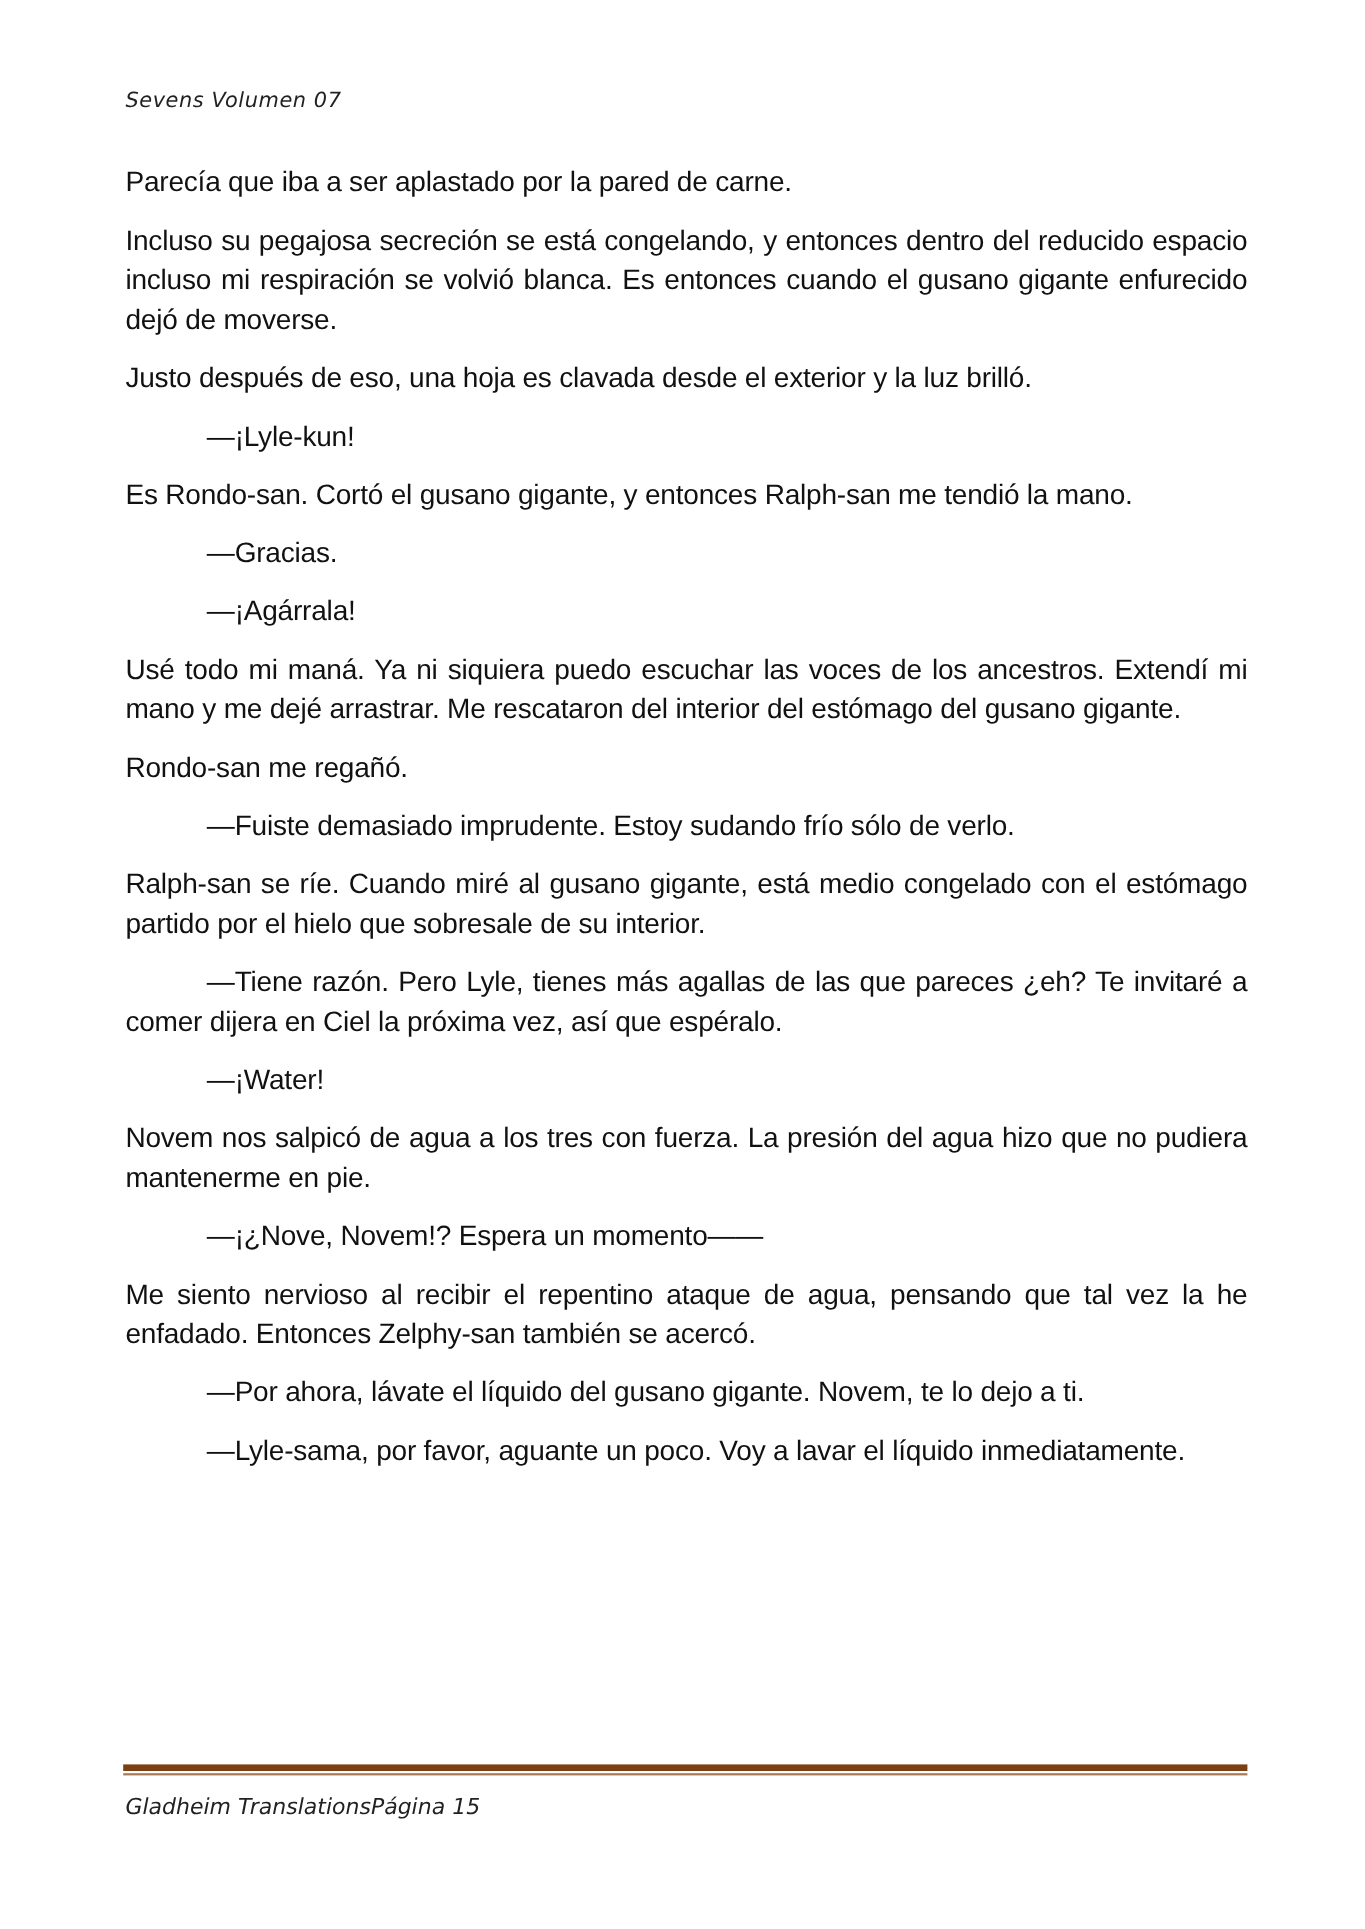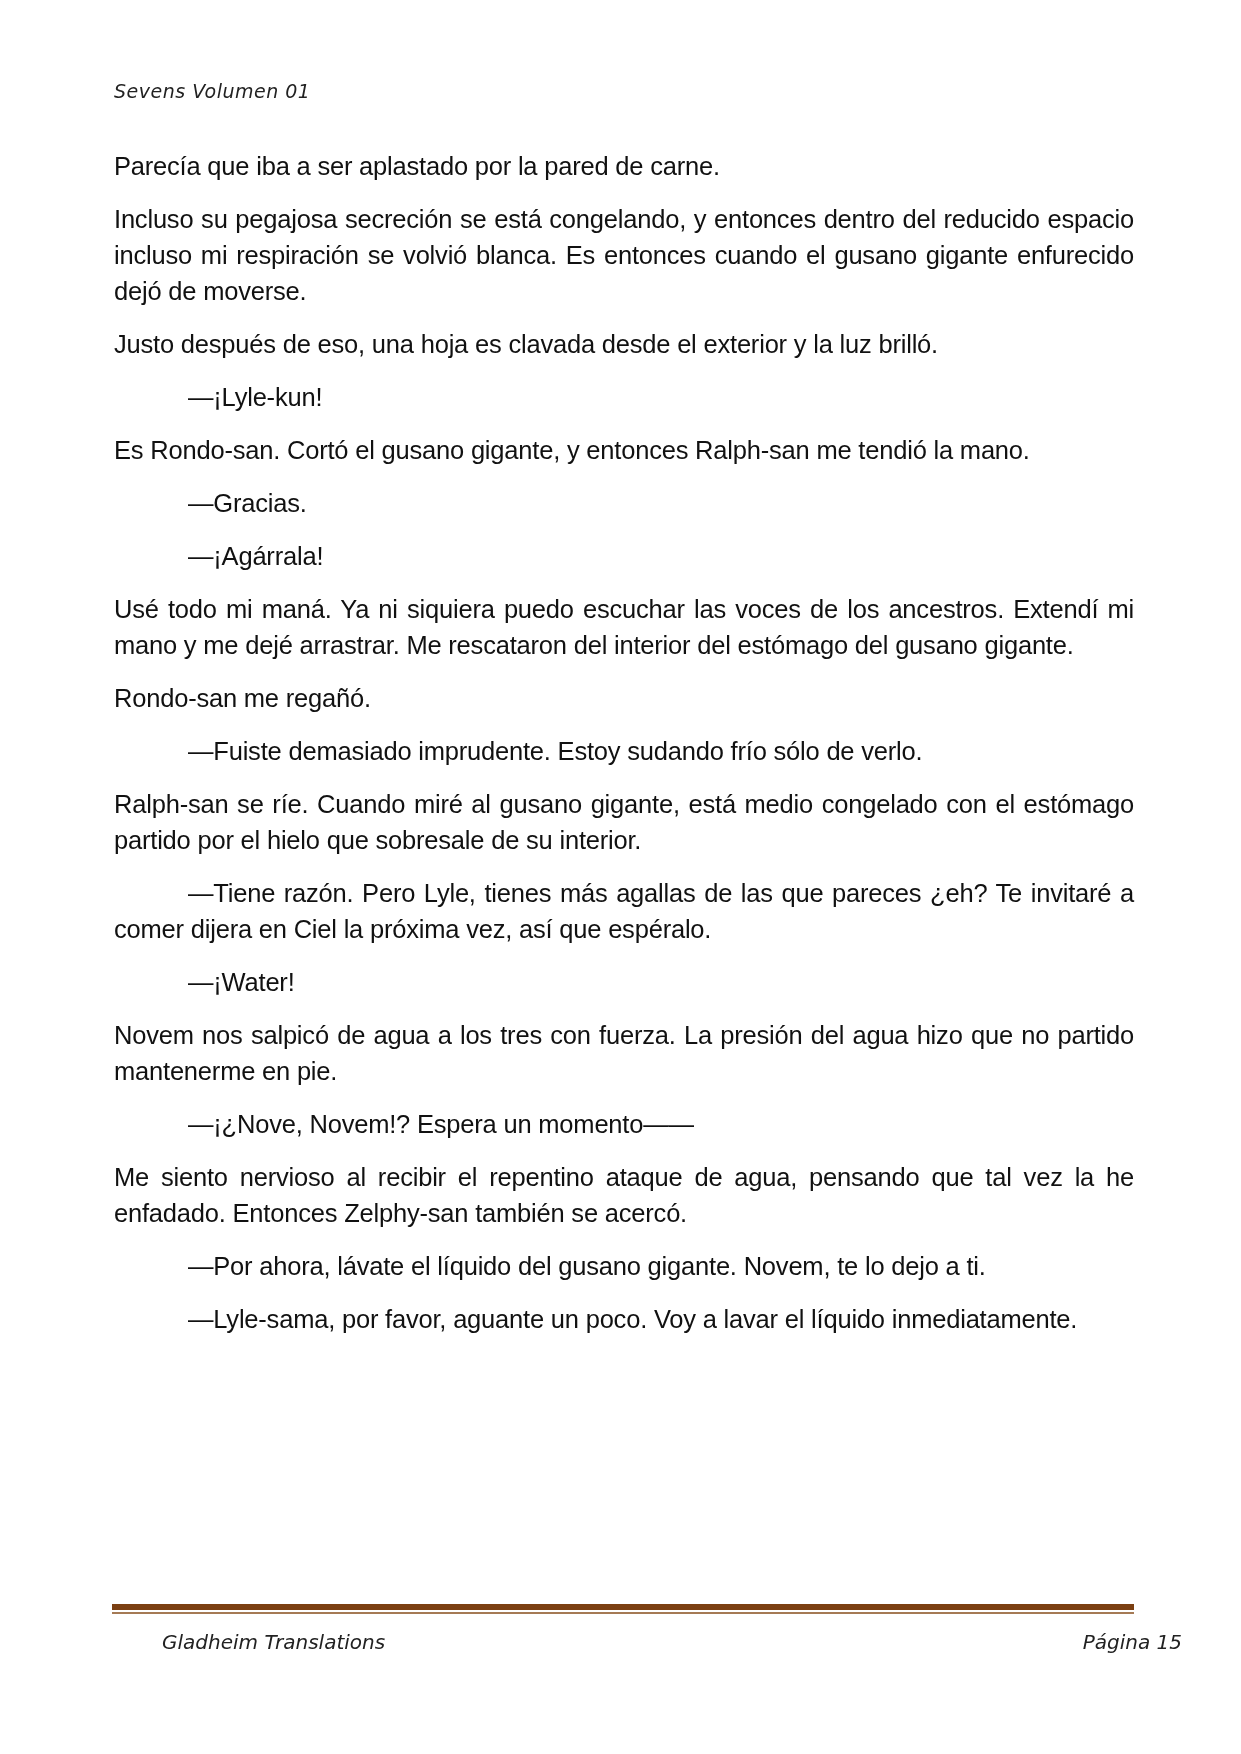--- a/index.html
+++ b/index.html
@@ -58,48 +58,47 @@
     .footer-rule .thin {
       height: 2px;
       background: #a57a55;
     }
     .page-footer {
       position: absolute;
       left: 114px;
       top: 1630px;
       width: 1020px;
       display: flex;
-      justify-content: space-between;
+      justify-content: flex-start;
       font-family: "DejaVu Sans", sans-serif;
       font-style: italic;
       font-size: 20px;
       color: #222;
-      margin-left: 48px;
     }
   </style>
 </head>
 <body>
 
-<div class="page-header">Sevens Volumen 01</div>
+<div class="page-header">Sevens Volumen 07</div>
 
 <div class="content">
   <p>Parecía que iba a ser aplastado por la pared de carne.</p>
   <p>Incluso su pegajosa secreción se está congelando, y entonces dentro del reducido espacio incluso mi respiración se volvió blanca. Es entonces cuando el gusano gigante enfurecido dejó de moverse.</p>
   <p>Justo después de eso, una hoja es clavada desde el exterior y la luz brilló.</p>
   <p class="dialogue">—¡Lyle-kun!</p>
   <p>Es Rondo-san. Cortó el gusano gigante, y entonces Ralph-san me tendió la mano.</p>
   <p class="dialogue">—Gracias.</p>
   <p class="dialogue">—¡Agárrala!</p>
   <p>Usé todo mi maná. Ya ni siquiera puedo escuchar las voces de los ancestros. Extendí mi mano y me dejé arrastrar. Me rescataron del interior del estómago del gusano gigante.</p>
   <p>Rondo-san me regañó.</p>
   <p class="dialogue">—Fuiste demasiado imprudente. Estoy sudando frío sólo de verlo.</p>
   <p>Ralph-san se ríe. Cuando miré al gusano gigante, está medio congelado con el estómago partido por el hielo que sobresale de su interior.</p>
   <p class="dialogue">—Tiene razón. Pero Lyle, tienes más agallas de las que pareces ¿eh? Te invitaré a comer dijera en Ciel la próxima vez, así que espéralo.</p>
   <p class="dialogue">—¡Water!</p>
-  <p>Novem nos salpicó de agua a los tres con fuerza. La presión del agua hizo que no partido mantenerme en pie.</p>
+  <p>Novem nos salpicó de agua a los tres con fuerza. La presión del agua hizo que no pudiera mantenerme en pie.</p>
   <p class="dialogue">—¡¿Nove, Novem!? Espera un momento——</p>
   <p>Me siento nervioso al recibir el repentino ataque de agua, pensando que tal vez la he enfadado. Entonces Zelphy-san también se acercó.</p>
   <p class="dialogue">—Por ahora, lávate el líquido del gusano gigante. Novem, te lo dejo a ti.</p>
   <p class="dialogue">—Lyle-sama, por favor, aguante un poco. Voy a lavar el líquido inmediatamente.</p>
 </div>
 
 <div class="footer-rule">
   <div class="thick"></div>
   <div class="gap"></div>
   <div class="thin"></div>

